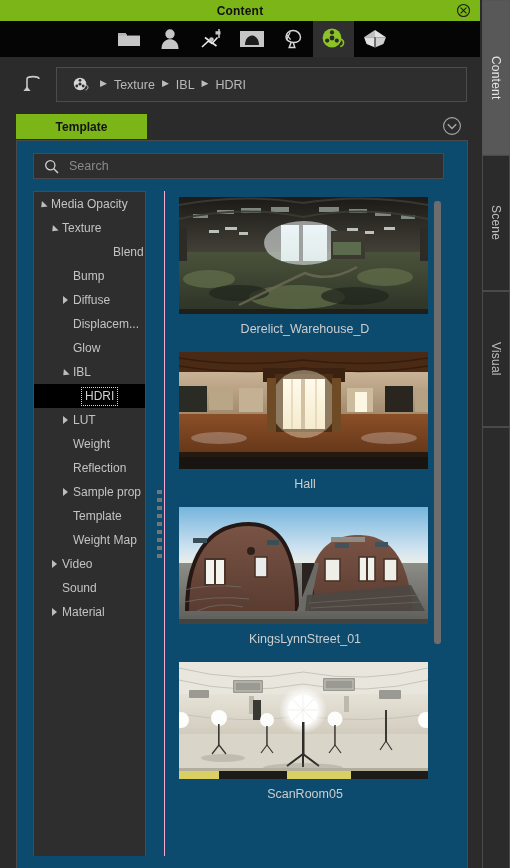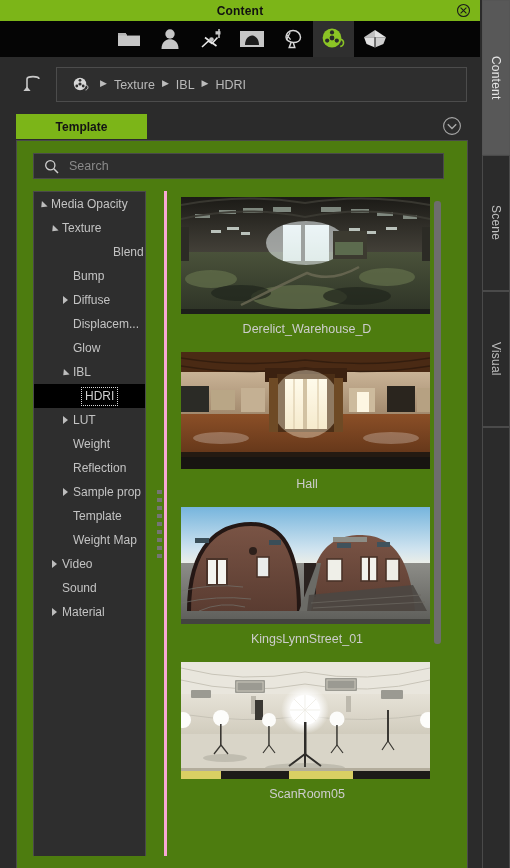--- a/index.html
+++ b/index.html
@@ -62,21 +62,21 @@
   }
   .tab.active{left:16px;width:131px;background:#7cb518;color:#141414;font-weight:bold;}
   .tab.inactive{left:147px;width:131px;background:#fef9c3;color:#6f6f6f;border:1px solid #3d3d3d;border-left:none;margin-top:36px;}
   .chev{
     position:absolute;right:18px;top:2px;width:20px;height:20px;cursor:pointer;
   }
   
   .panel{
     position:absolute;left:16px;top:83px;width:452px;height:728px;
     border:1px solid #4a4a4a;border-bottom:none;box-sizing:border-box;
-    background:#4d7c0f;
+    background:#0c4a6e;
   }
   .searchbar{
     position:absolute;left:16px;top:12px;width:411px;height:26px;
     border:1px solid #4a4a4a;background:#2e2e2e;box-sizing:border-box;
     display:flex;align-items:center;padding-left:10px;
   }
   .searchbar .sicon{margin-right:10px;display:flex;}
   .searchbar .sinput{
     flex:1;background:transparent;border:none;outline:none;
     font-family:inherit;font-size:12.5px;color:#cfcfcf;padding:0;
@@ -109,21 +109,21 @@
   .splitter{
     position:absolute;left:137px;top:50px;width:10px;height:665px;
     display:flex;align-items:center;justify-content:center;cursor:col-resize;
   }
   .grip{width:5px;height:68px;
     background:repeating-linear-gradient(to bottom,#757575 0,#757575 4px,transparent 4px,transparent 8px);
   }
   
   .content{
     position:absolute;left:147px;top:50px;width:280px;height:665px;
-    border-left:3px solid #f9a8d4;box-sizing:border-box;overflow:hidden;
+    border-left:1px solid #f9a8d4;box-sizing:border-box;overflow:hidden;
   }
   .cardwrap{position:absolute;left:0;top:0;width:280px;}
   .card{width:280px;padding-top:6px;}
   .thumb{
     width:249px;height:117px;margin-left:14px;display:block;
     background:#111;position:relative;overflow:hidden;
   }
   .thumb svg{display:block;width:249px;height:117px;}
   .caption{
     width:280px;text-align:center;font-size:12.5px;color:#cdcdcd;

